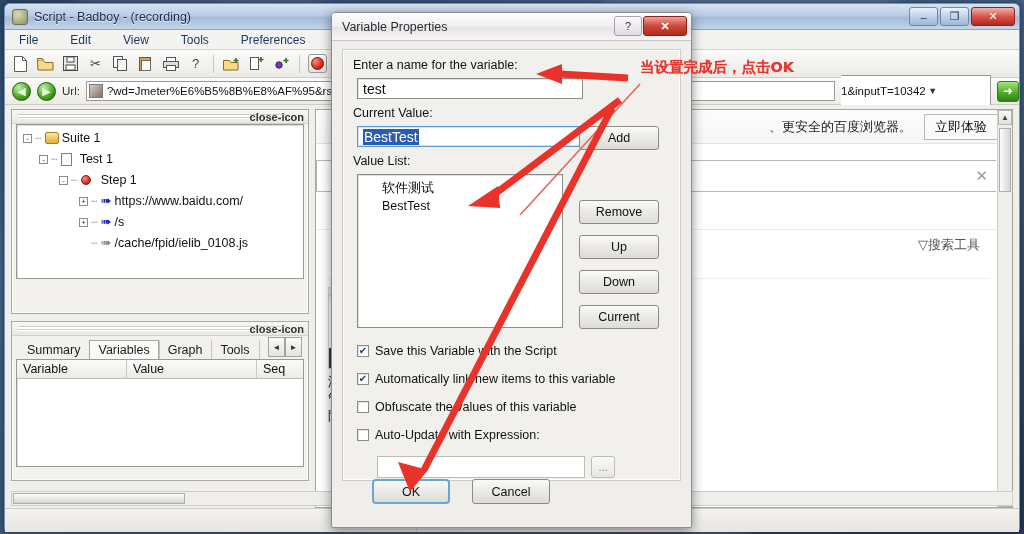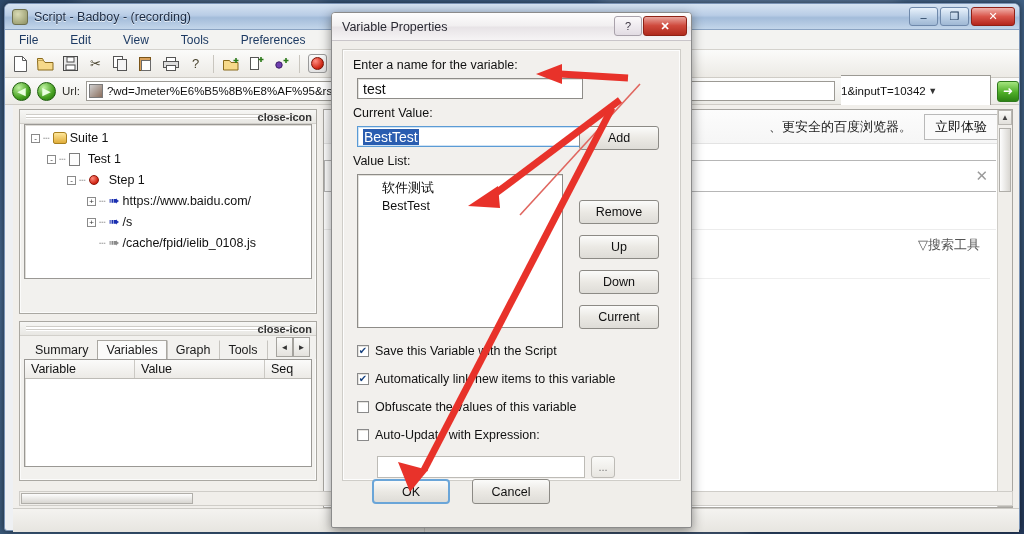--- a/index.html
+++ b/index.html
@@ -107,21 +107,21 @@
     background:linear-gradient(135deg,#cfcfcf,#8b6f5e);
     border:1px solid #7a7a7a; }
   .urlcaret { width:14px;text-align:center;color:#333;font-size:9px;flex:none; }
   .gobtn {
     width:22px;height:21px;border:1px solid #2f7a1c;border-radius:3px;
     background:linear-gradient(180deg,#a4e57e,#4fae28 55%,#2d8214);
     color:#fff;display:flex;align-items:center;justify-content:center;font-size:12px;
   }
 
   
-  .client { position:relative; height:calc(528px - 26px - 20px - 28px - 27px); background:#f1efeb;margin-left:8px; }
+  .client { position:relative; height:calc(528px - 26px - 20px - 28px - 27px); background:#f1efeb; }
 
   
   .left-dock { position:absolute;left:6px;top:4px;width:298px;bottom:24px; }
   .dock-pane {
     background:#f2f1ee; border:1px solid #aaa8a2;
     box-shadow:inset 0 0 0 1px #fbfbfa;
     position:absolute;left:0;right:0;
   }
   .dock-grip {
     height:14px; position:relative;
@@ -668,15 +668,16 @@
       <g>
         <line x1="620" y1="100" x2="492" y2="196" stroke="#e8322a" stroke-width="7"></line>
         <polygon points="468,206 498,186 500,208" fill="#e8322a"></polygon>
       </g>
 
       <g>
         <line x1="612" y1="108" x2="424" y2="470" stroke="#e8322a" stroke-width="7"></line>
         <polygon points="410,492 398,462 428,470" fill="#e8322a"></polygon>
       </g>
     </svg>
+    <div class="anno-text" style="left:640px;top:58px;">当设置完成后，点击OK</div>
   </div>
 
 </div>
 
 </body></html>

